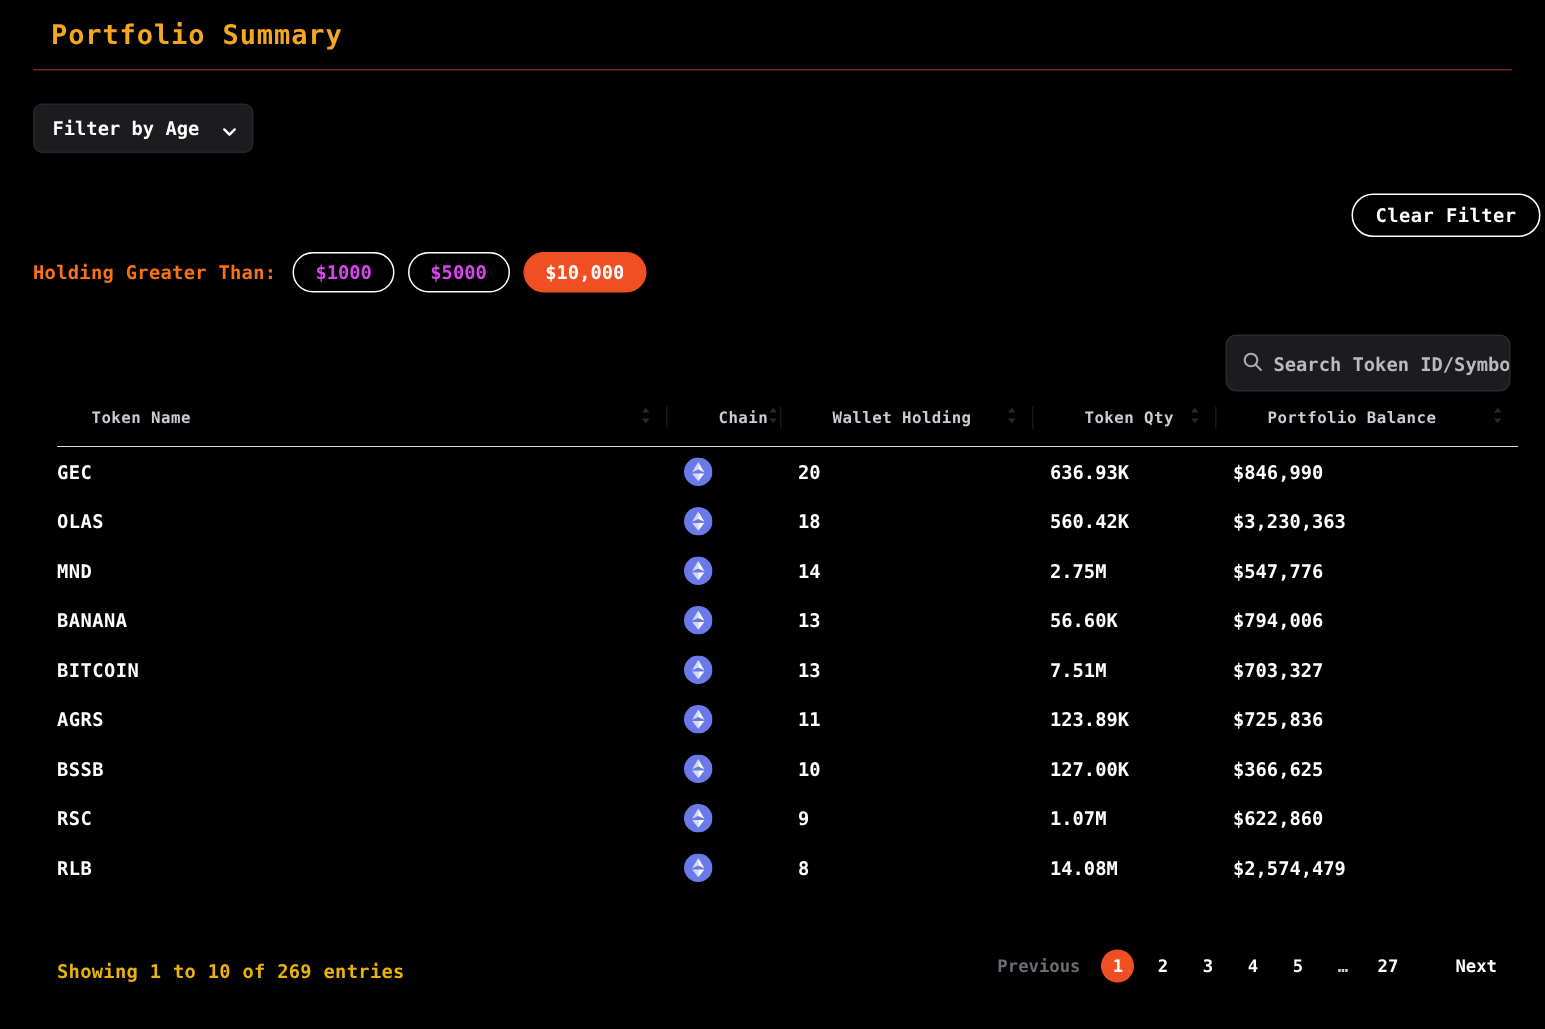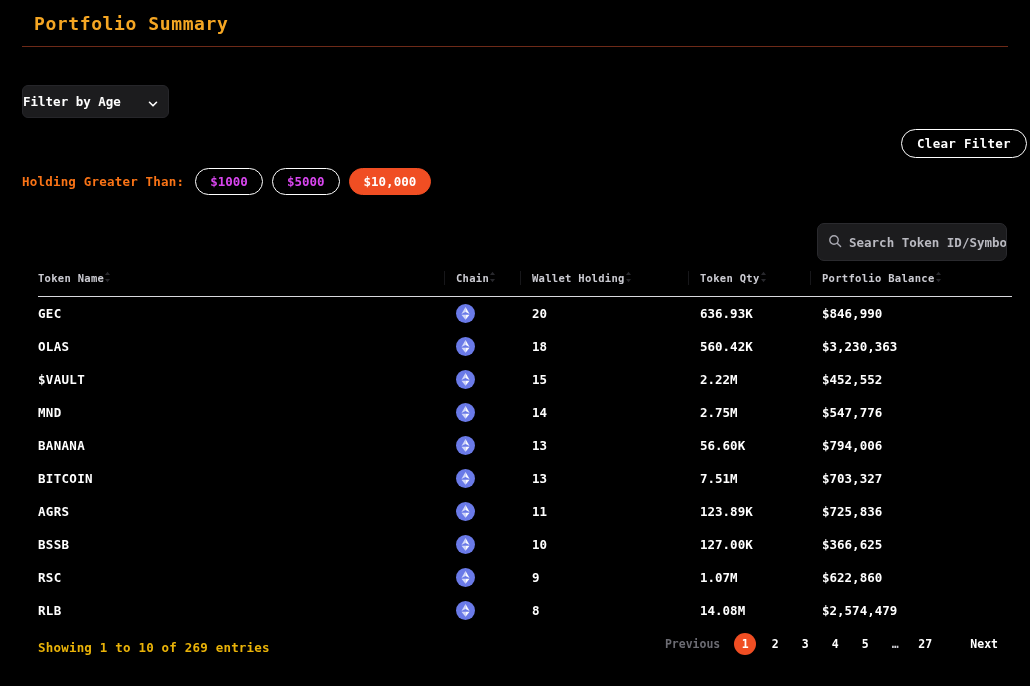--- a/index.html
+++ b/index.html
@@ -17,29 +17,29 @@
     font-size: 18px; font-weight: 700; letter-spacing: 0.6px;
     color: #f5a623;
   }
   .title-rule {
     position: absolute; left: 22px; top: 46px; width: 986px; height: 1px;
     background: #6e2a18;
   }
 
   
   .filter-select {
-    position: absolute; left: 22px; top: 85px;
+    position: absolute; left: 22px; top: 69px;
     width: 147px; height: 33px;
     background: #1c1c1e;
     border: 1px solid #26262a;
     border-radius: 6px;
     color: #ffffff;
     font-family: "DejaVu Sans Mono", "Liberation Mono", monospace;
     font-size: 12.5px; font-weight: 700;
-    padding: 0 26px 0 0;
+    padding: 0 26px 0 12px;
     display: flex; align-items: center;
     cursor: pointer;
   }
   .filter-select .chev {
     position: absolute; right: 10px; top: 50%;
     transform: translateY(-50%);
     width: 10px; height: 10px;
     display: block;
   }
 
@@ -114,21 +114,21 @@
   thead th {
     text-align: left;
     font-size: 10.5px; font-weight: 700; letter-spacing: 0.3px;
     color: #cbcbd2;
     padding: 0 0 11px 0;
     border-bottom: 1px solid #d8d8dd;
     position: relative;
     vertical-align: bottom;
     background: #000;
   }
-  thead th .th-inner { display: flex; align-items: center; padding-right: 10px; }
+  thead th .th-inner { display: flex; align-items: center; justify-content: space-between; padding-right: 10px; margin-left: 23px; }
   thead th + th .th-inner { padding-left: 12px; }
   thead th + th::before {
     content: ""; position: absolute; left: 0; top: 0; bottom: 11px;
     width: 1px; background: #17171a;
   }
   .sort-ico { flex: 0 0 auto; opacity: 0.55; display: block; }
 
   tbody td {
     font-size: 12.5px; font-weight: 700; color: #ffffff;
     height: 33px; padding: 0;
@@ -306,35 +306,20 @@
                   <path d="M10 3.2 L5.7 10.4 L10 8.4 Z" fill="#ffffff" opacity="0.7"></path>
                   <path d="M10 11.3 L10 16.6 L14.3 11.3 Z" fill="#ffffff" opacity="0.95"></path>
                   <path d="M10 16.6 L10 11.3 L5.7 11.3 Z" fill="#ffffff" opacity="0.7"></path>
                 </svg></span>
             </td>
             <td>18</td>
             <td>560.42K</td>
             <td>$3,230,363</td>
           </tr>
           <tr>
-            <td class="token-name">$VAULT</td>
-            <td>
-              <span class="chain-badge"><svg viewBox="0 0 20 20" width="19" height="19">
-                  <circle cx="10" cy="10" r="10" fill="#6a7ae8"></circle>
-                  <path d="M10 3.2 L10 8.4 L14.3 10.4 Z" fill="#ffffff" opacity="0.95"></path>
-                  <path d="M10 3.2 L5.7 10.4 L10 8.4 Z" fill="#ffffff" opacity="0.7"></path>
-                  <path d="M10 11.3 L10 16.6 L14.3 11.3 Z" fill="#ffffff" opacity="0.95"></path>
-                  <path d="M10 16.6 L10 11.3 L5.7 11.3 Z" fill="#ffffff" opacity="0.7"></path>
-                </svg></span>
-            </td>
-            <td>15</td>
-            <td>2.22M</td>
-            <td>$452,552</td>
-          </tr>
-          <tr>
             <td class="token-name">MND</td>
             <td>
               <span class="chain-badge"><svg viewBox="0 0 20 20" width="19" height="19">
                   <circle cx="10" cy="10" r="10" fill="#6a7ae8"></circle>
                   <path d="M10 3.2 L10 8.4 L14.3 10.4 Z" fill="#ffffff" opacity="0.95"></path>
                   <path d="M10 3.2 L5.7 10.4 L10 8.4 Z" fill="#ffffff" opacity="0.7"></path>
                   <path d="M10 11.3 L10 16.6 L14.3 11.3 Z" fill="#ffffff" opacity="0.95"></path>
                   <path d="M10 16.6 L10 11.3 L5.7 11.3 Z" fill="#ffffff" opacity="0.7"></path>
                 </svg></span>
             </td>

